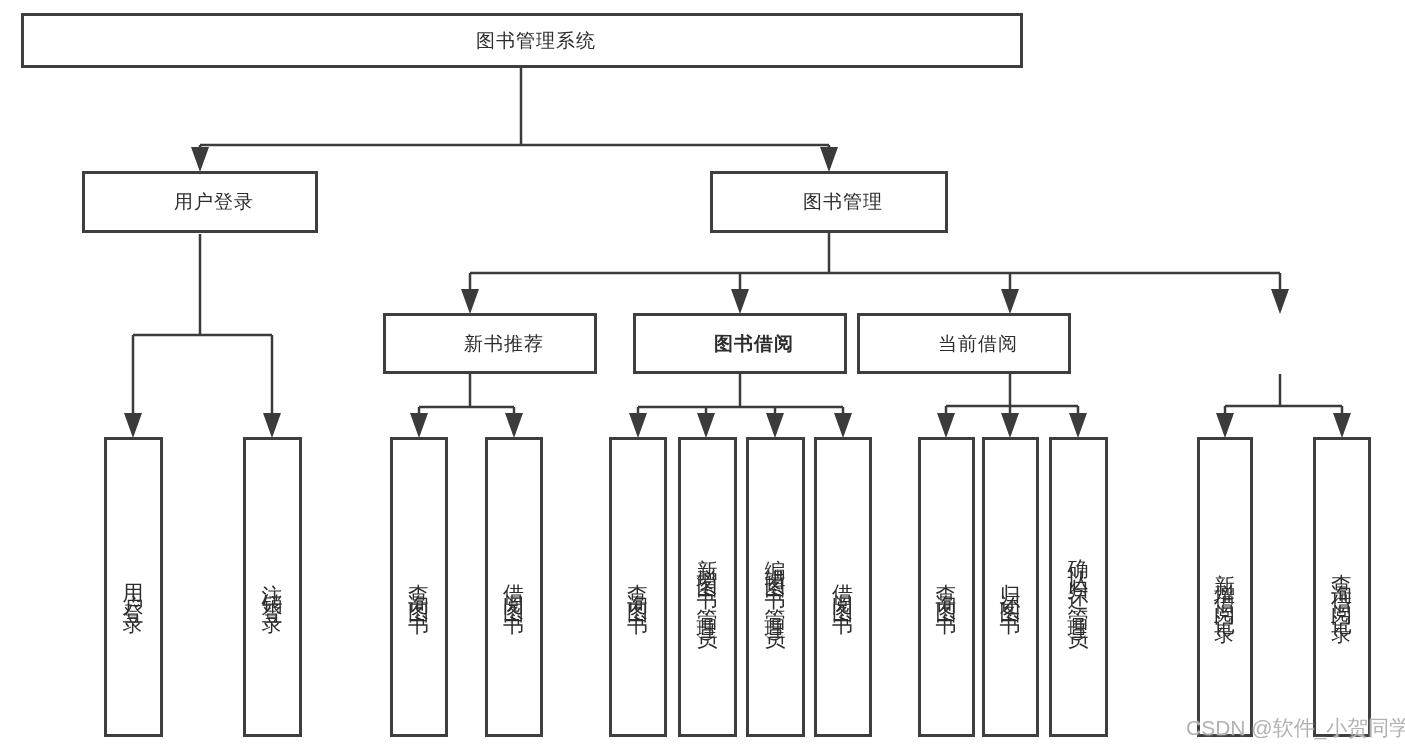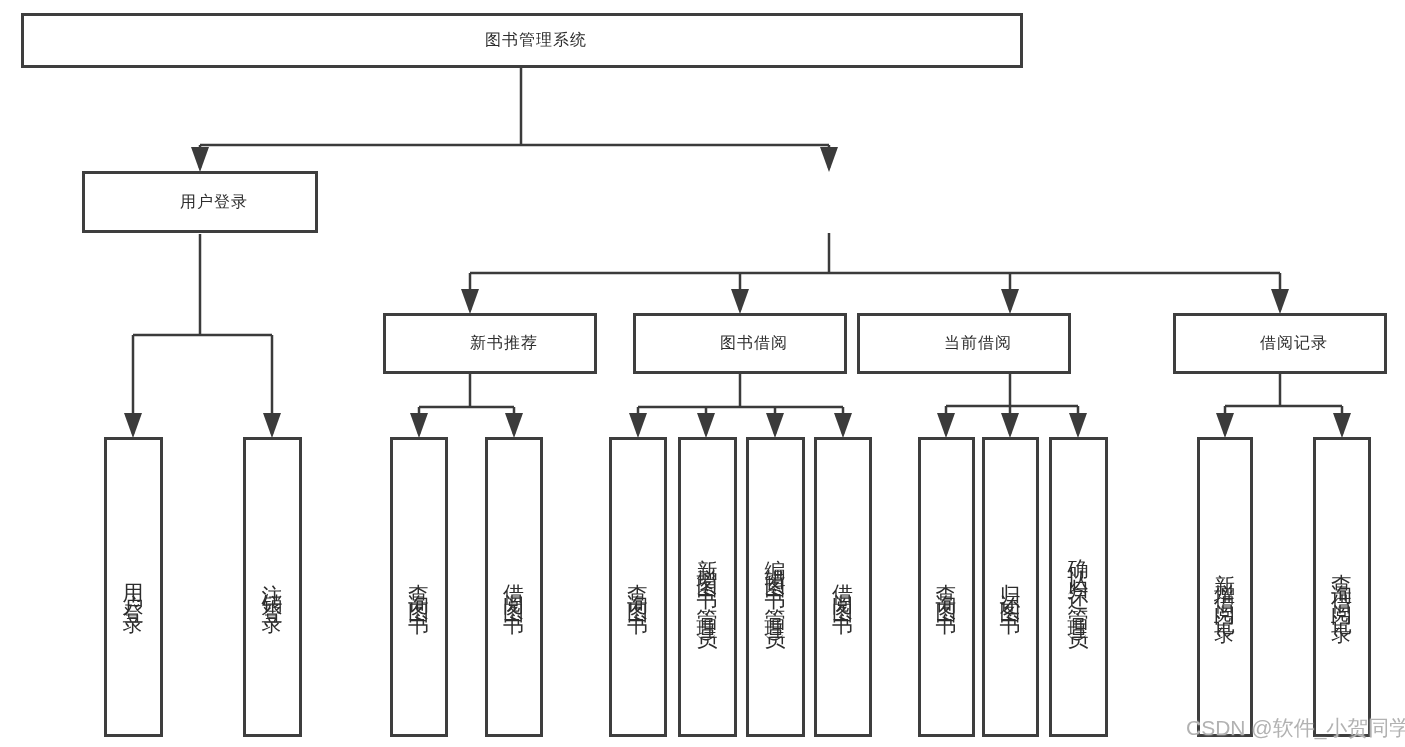--- a/index.html
+++ b/index.html
@@ -25,37 +25,37 @@
     position: absolute;
     box-sizing: border-box;
     border: 3px solid #3e3e3e;
     background: #ffffff;
     display: flex;
     align-items: center;
     justify-content: center;
     color: #2d2d2d;
     z-index: 2;
   }
-  .h-node { font-size: 16px; letter-spacing: 1px; padding-left: 28px; }
+  .h-node { font-size: 19px; letter-spacing: 1px; padding-left: 28px; }
   .v-node { font-size: 21px; }
   .v-node .vtext {
     writing-mode: vertical-rl;
     text-orientation: mixed;
     letter-spacing: 10px;
     line-height: 1;
     white-space: nowrap;
   }
   
   .n-root  { left: 21px;   top: 13px;  width: 1002px; height: 55px; }
   
   .n-l2a   { left: 82px;   top: 171px; width: 236px;  height: 62px; }
   .n-l2b   { left: 710px;  top: 171px; width: 238px;  height: 62px; }
   
   .n-l3a   { left: 363px;  top: 313px; width: 214px;  height: 61px; margin-left: 20px; }
-  .n-l3b   { left: 633px;  top: 313px; width: 214px;  height: 61px; }
+  .n-l3b   { left: 633px;  top: 313px; width: 214px;  height: 61px; font-weight: bold; }
   .n-l3c   { left: 857px;  top: 313px; width: 214px;  height: 61px; }
   .n-l3d   { left: 1173px; top: 313px; width: 214px;  height: 61px; }
   
   .leaf { top: 437px; height: 300px; }
   .n-f1  { left: 104px;  width: 59px; }
   .n-f2  { left: 243px;  width: 59px; }
   .n-f3  { left: 390px;  width: 58px; }
   .n-f4  { left: 485px;  width: 58px; }
   .n-f5  { left: 609px;  width: 58px; }
   .n-f6  { left: 678px;  width: 59px; }
@@ -149,33 +149,33 @@
     </g>
   </svg>
 
   <div class="node h-node n-root">
     <span>图书管理系统</span>
   </div>
 
   <div class="node h-node n-l2a">
     <span>用户登录</span>
   </div>
+  <div class="node h-node n-l2b">
+    <span>图书管理</span>
+  </div>
 
   <div class="node h-node n-l3a">
     <span>新书推荐</span>
   </div>
   <div class="node h-node n-l3b">
     <span>图书借阅</span>
   </div>
   <div class="node h-node n-l3c">
     <span>当前借阅</span>
   </div>
-  <div class="node h-node n-l3d">
-    <span>借阅记录</span>
-  </div>
 
   <div class="node v-node leaf n-f1">
     <span class="vtext">用户登录</span>
   </div>
   <div class="node v-node leaf n-f2">
     <span class="vtext">注销登录</span>
   </div>
   <div class="node v-node leaf n-f3">
     <span class="vtext">查询图书</span>
   </div>

